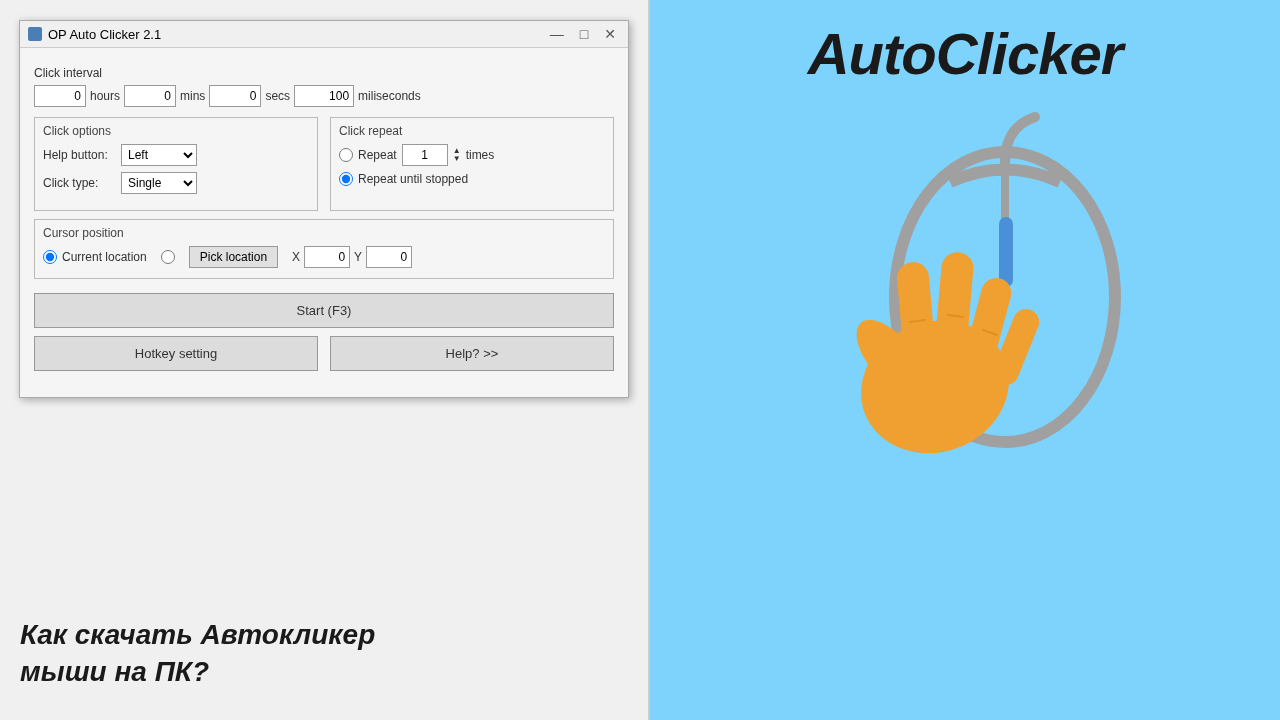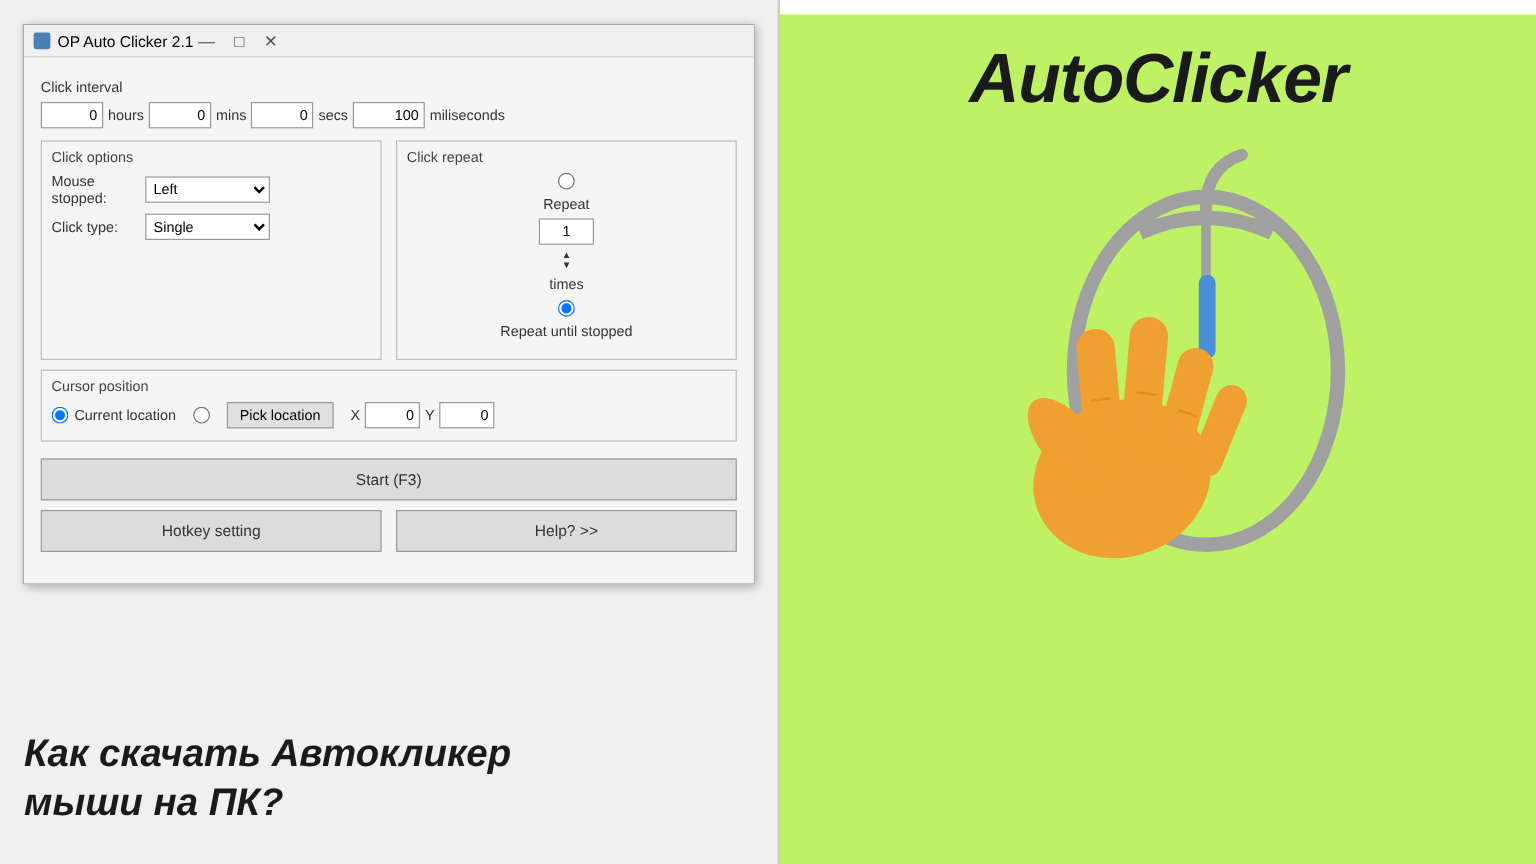--- a/index.html
+++ b/index.html
@@ -33,20 +33,21 @@
       border: 1px solid #aaa;
       box-shadow: 2px 2px 8px rgba(0,0,0,0.3);
     }
 
     .title-bar {
       background: #f0f0f0;
       border-bottom: 1px solid #ccc;
       padding: 5px 8px;
       display: flex;
       align-items: center;
+      justify-content: space-between;
     }
 
     .title-bar-left {
       display: flex;
       align-items: center;
       gap: 6px;
       font-size: 13px;
       font-weight: normal;
     }
 
@@ -133,37 +134,36 @@
       margin-bottom: 6px;
       font-size: 12px;
     }
 
     .option-row label {
       width: 72px;
       color: #333;
     }
 
     .dropdown {
-      width: 104px;
+      width: 76px;
       height: 22px;
       border: 1px solid #999;
       background: white;
       font-size: 12px;
       padding: 0 2px;
       appearance: auto;
     }
 
     .radio-row {
       display: flex;
       align-items: center;
       gap: 5px;
       margin-bottom: 6px;
       font-size: 12px;
       color: #333;
-      flex-direction: column;
     }
 
     .times-input {
       width: 46px;
       height: 22px;
       border: 1px solid #999;
       background: white;
       padding: 2px 4px;
       font-size: 12px;
       text-align: center;
@@ -248,39 +248,38 @@
       display: flex;
       gap: 12px;
       margin-top: 8px;
     }
 
     
     .bottom-text {
       position: absolute;
       bottom: 30px;
       left: 20px;
-      font-size: 32px;
+      font-size: 28px;
       font-weight: bold;
       font-style: italic;
       color: #1a1a1a;
       font-family: 'Arial', sans-serif;
       line-height: 1.3;
     }
 
     
     .right-panel {
       flex: 1;
-      background: #bef264;
+      background: #7dd3fc;
       display: flex;
       flex-direction: column;
       align-items: center;
       justify-content: flex-start;
       padding-top: 20px;
       position: relative;
-      margin-top: 12px;
     }
 
     .brand-title {
       font-family: 'Arial Black', Arial, sans-serif;
       font-size: 58px;
       font-weight: 900;
       font-style: italic;
       color: #1a1a1a;
       letter-spacing: -1px;
       margin-bottom: 10px;
@@ -337,21 +336,21 @@
         <span class="interval-label">secs</span>
         <input type="text" class="num-input" style="width: 60px;" value="100">
         <span class="interval-label">miliseconds</span>
       </div>
 
       <div class="two-col">
 
         <div class="col-left">
           <div class="section-box-title">Click options</div>
           <div class="option-row">
-            <label>Mouse stopped:</label>
+            <label>Help button:</label>
             <select class="dropdown">
               <option>Left</option>
               <option>Middle</option>
               <option>Right</option>
             </select>
           </div>
           <div class="option-row">
             <label>Click type:</label>
             <select class="dropdown">
               <option>Single</option>

